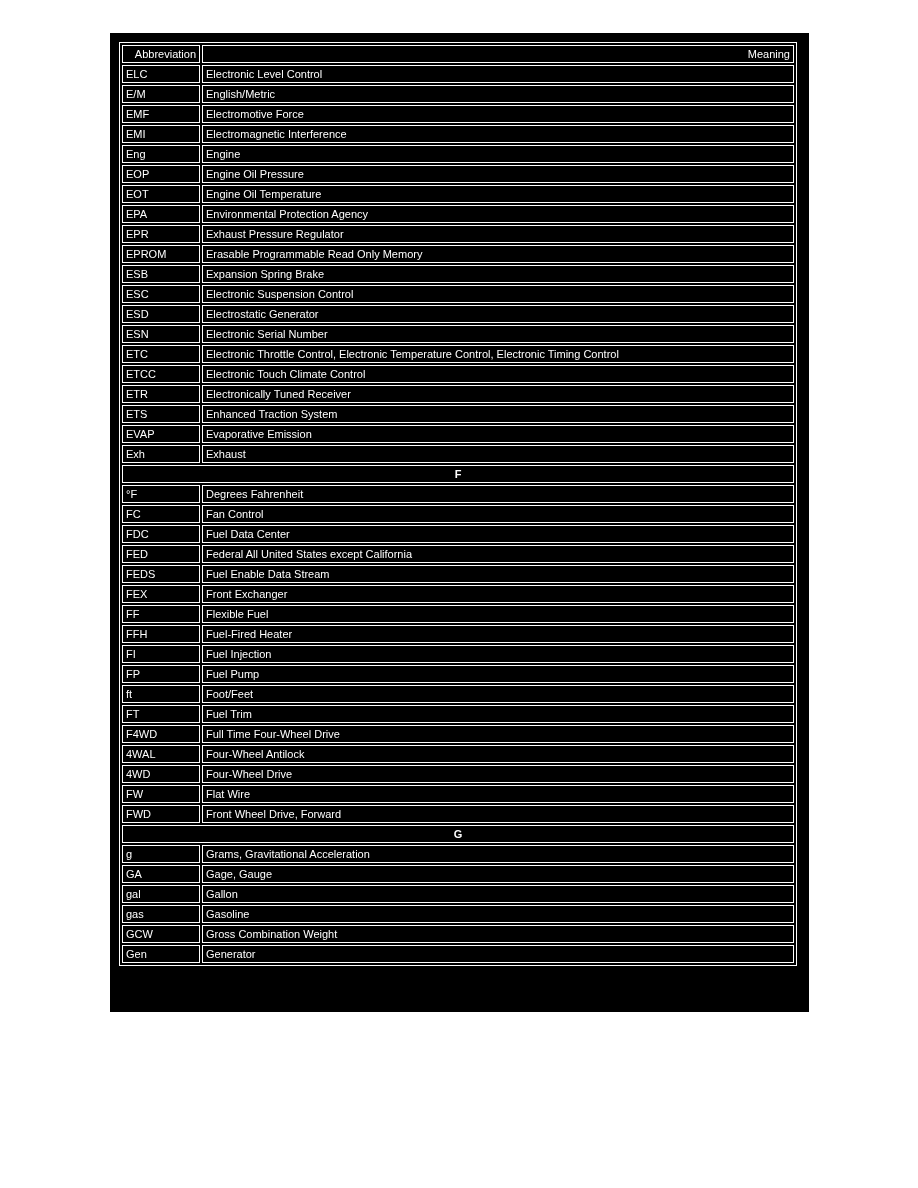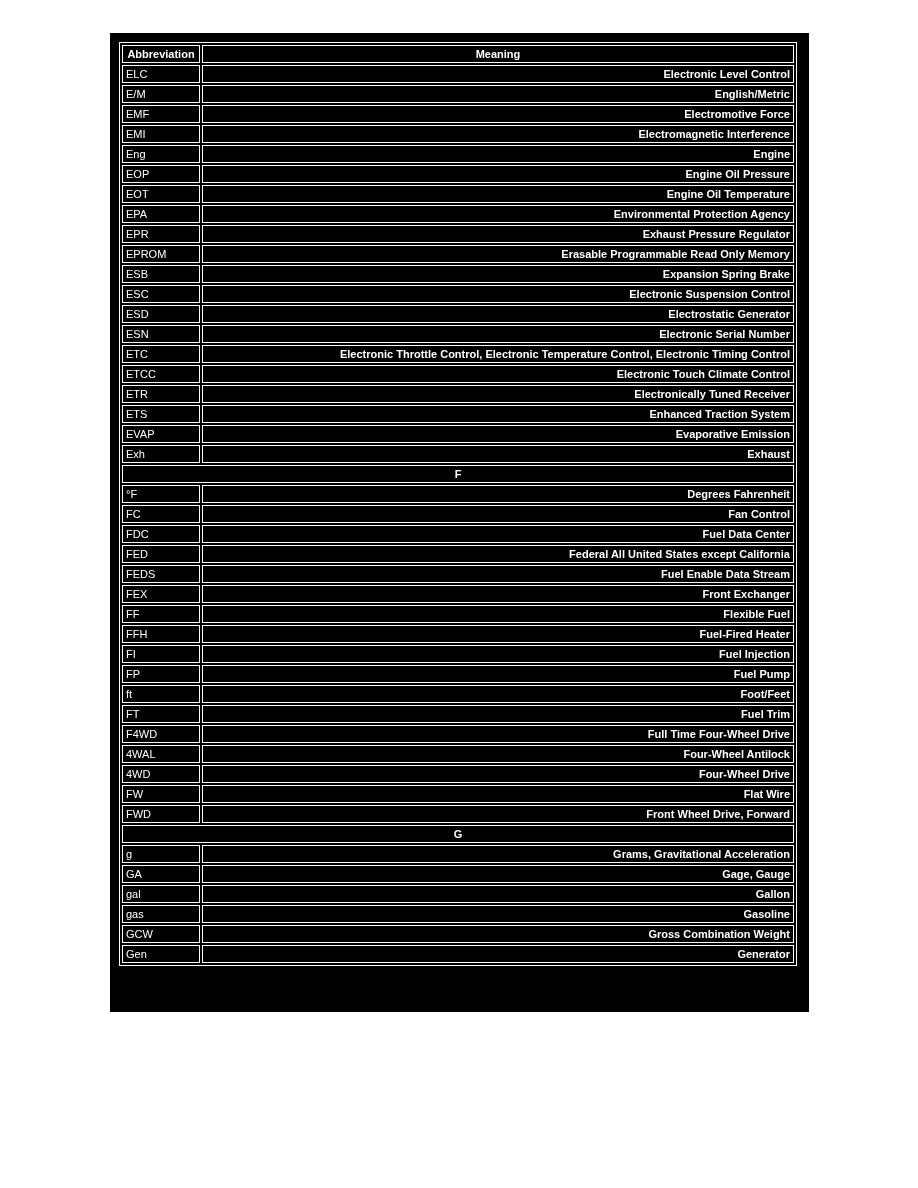--- a/index.html
+++ b/index.html
@@ -40,29 +40,28 @@
     background: #000000;
     font-size: 11px;
     line-height: 14px;
     height: 14px;
     padding: 1px 3px;
     overflow: hidden;
     white-space: nowrap;
     box-sizing: content-box;
   }
   .abbr-table th {
-    font-weight: bold;
-    text-align: center;
+    font-weight: normal;
+    text-align: right;
   }
   .abbr-cell {
   }
   .meaning-cell {
-    text-align: right;
+    text-align: left;
     padding-left: 5px;
-    font-weight: bold;
   }
   .section-cell {
     text-align: center;
     font-weight: bold;
   }
 </style>
 </head>
 <body>
 
 <div class="page">

